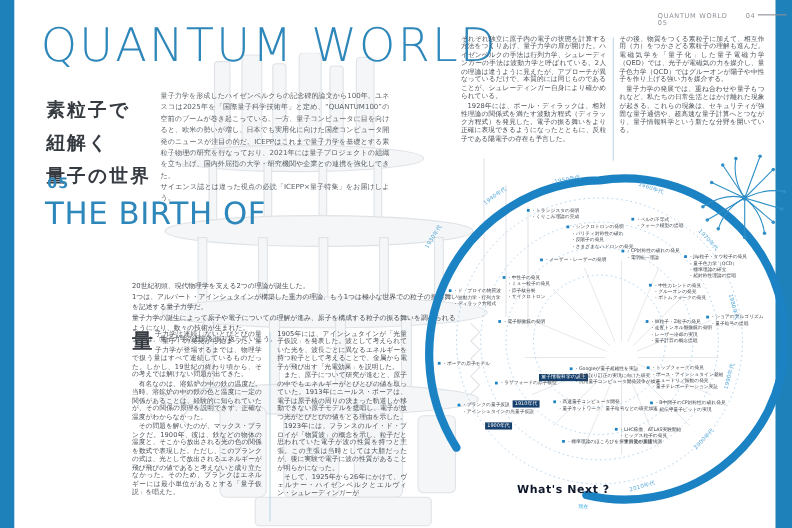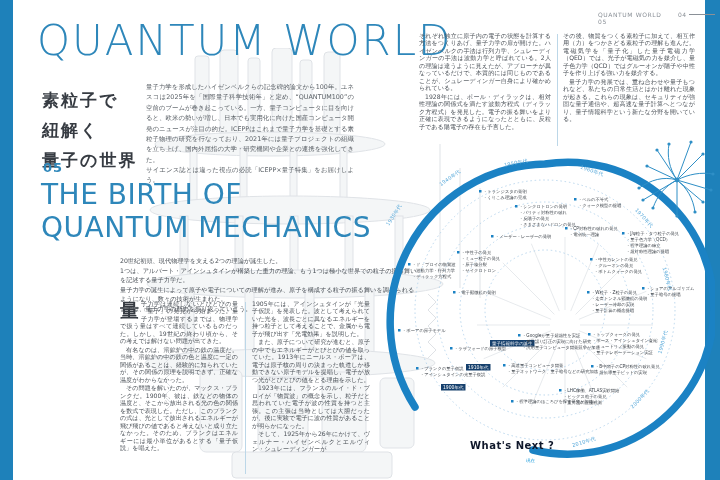--- a/index.html
+++ b/index.html
@@ -114,21 +114,20 @@
   <div class="main-title">QUANTUM WORLD</div>
   <div class="standfirst" style="white-space:pre-line">素粒子で
 紐解く
 量子の世界</div>
   <div class="intro">量子力学を形成したハイゼンベルクらの記念碑的論文から100年。ユネスコは2025年を「国際量子科学技術年」と定め、“QUANTUM100”の空前のブームが巻き起こっている。一方、量子コンピュータに目を向けると、欧米の勢いが増し、日本でも実用化に向けた国産コンピュータ開発のニュースが注目の的だ。ICEPPはこれまで量子力学を基礎とする素粒子物理の研究を行なっており、2021年には量子プロジェクトの組織を立ち上げ、国内外屈指の大学・研究機関や企業との連携を強化してきた。
 サイエンス誌とは違った視点の必読「ICEPP×量子特集」をお届けしよう。</div>
 
   <div class="sec-num">05</div>
   <div class="sec-title">
     <div>THE BIRTH OF</div>
-    <div>QUANTUM MECHANICS</div>
   </div>
   <div class="lead">20世紀初頭、現代物理学を支える2つの理論が誕生した。
 1つは、アルバート・アインシュタインが構築した重力の理論、もう1つは極小な世界での粒子の振る舞いを記述する量子力学だ。
 量子力学の誕生によって原子や電子についての理解が進み、原子を構成する粒子の振る舞いを調べられるようになり、数々の技術が生まれた。
 まずは、量子力学の歴史を振り返っていこう。</div>
 
   <div class="col" id="col1">
     <span class="dropcap">量</span>
     <span><p>子力学は連続しないとびとびの量「量子」の発見から始まった。量子力学が登場するまでは、物理学で扱う量はすべて連続しているものだった。しかし、19世紀の終わり頃から、その考えでは解けない問題が出てきた。</p><p>有名なのは、溶鉱炉の中の鉄の温度だ。当時、溶鉱炉の中の鉄の色と温度に一定の関係があることは、経験的に知られていたが、その関係の原理を説明できず、正確な温度がわからなかった。</p><p>その問題を解いたのが、マックス・プランクだ。1900年、彼は、鉄などの物体の温度と、そこから放出される光の色の関係を数式で表現した。ただし、このプランクの式は、光として放出されるエネルギーが飛び飛びの値であると考えないと成り立たなかった。そのため、プランクはエネルギーには最小単位があるとする「量子仮説」を唱えた。</p></span>
   </div>

